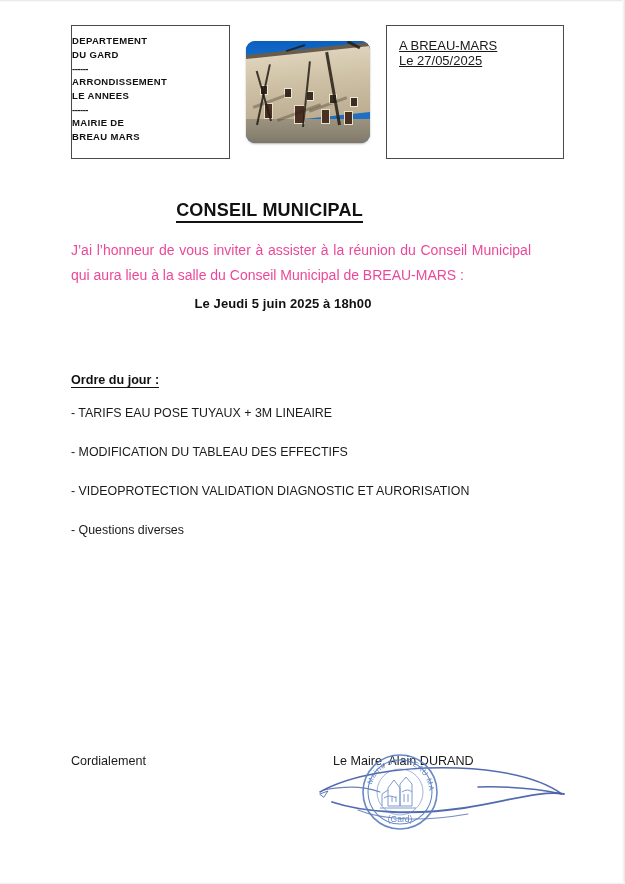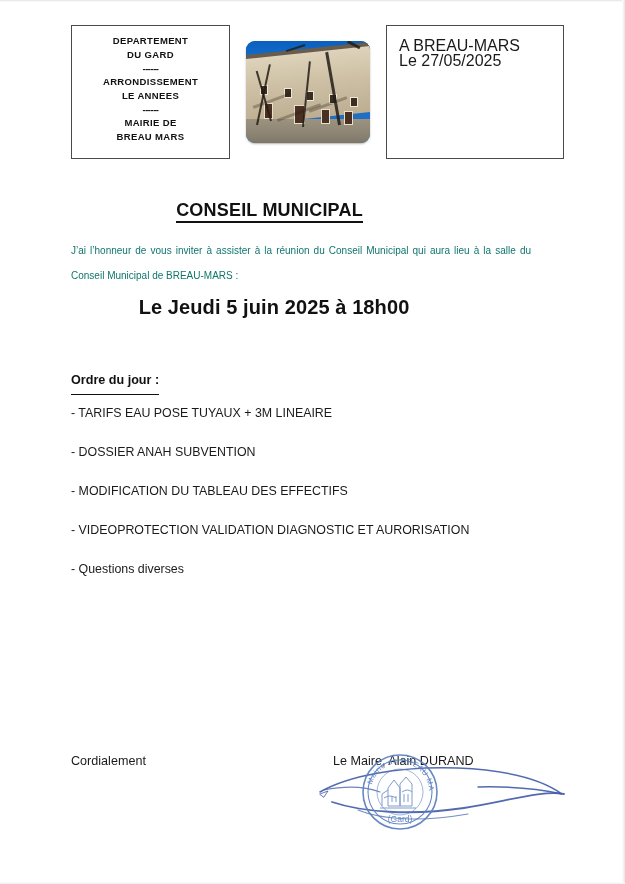--- a/index.html
+++ b/index.html
@@ -46,21 +46,20 @@
     border-collapse: collapse;
     table-layout: fixed;
   }
   .header-table td {
     border: 1px solid #4a4a4a;
     vertical-align: top;
     padding: 0;
   }
   .cell-admin {
     width: 157px;
-    text-align: center;
     padding-top: 8px !important;
   }
   .cell-photo {
     width: 156px;
     text-align: center;
     vertical-align: middle !important;
     border-top: none !important;
     border-bottom: none !important;
   }
   .cell-date {
@@ -75,24 +74,25 @@
     color: #111;
   }
   .admin-sep {
     font-size: 9.5px;
     font-weight: bold;
     line-height: 13px;
     letter-spacing: -0.5px;
     color: #111;
   }
   .date-line {
-    font-size: 16px;
+    font-size: 13px;
     line-height: 15px;
     color: #1a1a1a;
     white-space: nowrap;
+    text-decoration: underline;
   }
 
   
   .photo {
     position: relative;
     display: inline-block;
     width: 124px;
     height: 102px;
     border-radius: 9px;
     overflow: hidden;
@@ -160,50 +160,50 @@
     border-bottom: 2px solid #111;
     padding-bottom: 1px;
   }
 
   
   .intro {
     position: absolute;
     left: 71px;
     top: 238px;
     width: 460px;
-    font-size: 10px;
+    font-size: 14px;
     line-height: 25px;
     text-align: justify;
-    color: #0f766e;
+    color: #ec4899;
   }
 
   
   .meeting-date {
     position: absolute;
-    left: 3px; top: 296px;
+    left: 12px; top: 296px;
     width: 542px;
     text-align: center;
-    font-size: 20px;
+    font-size: 13px;
     font-weight: bold;
     letter-spacing: 0.1px;
     color: #111;
   }
 
   
   .agenda-heading {
     position: absolute;
     left: 71px;
     top: 373px;
     font-size: 12.6px;
     font-weight: bold;
     color: #111;
   }
   .agenda-heading span {
     border-bottom: 1.5px solid #111;
-    padding-bottom: 7px;
+    padding-bottom: 0;
     margin-top: 44px;
   }
   .agenda-list {
     position: absolute;
     left: 71px;
     top: 401px;
     width: 477px;
   }
   .agenda-item {
     font-size: 12.4px;
@@ -326,21 +326,20 @@
   <div class="intro">J’ai l’honneur de vous inviter à assister à la réunion du Conseil Municipal qui aura lieu à la salle du Conseil Municipal de BREAU-MARS :</div>
 
   <div class="meeting-date">Le Jeudi 5 juin 2025 à 18h00</div>
 
   <div class="agenda-heading">
     <span>Ordre du jour :</span>
   </div>
 
   <div class="agenda-list">
     <div class="agenda-item">- TARIFS EAU POSE TUYAUX + 3M LINEAIRE</div>
-    <div class="agenda-item">- DOSSIER ANAH SUBVENTION</div>
     <div class="agenda-item">- MODIFICATION DU TABLEAU DES EFFECTIFS</div>
     <div class="agenda-item">- VIDEOPROTECTION VALIDATION DIAGNOSTIC ET AURORISATION</div>
     <div class="agenda-item">- Questions diverses</div>
   </div>
 
   <div class="cordialement">Cordialement</div>
   <div class="maire-line">Le Maire, Alain DURAND</div>
 
   <svg class="sig-area" viewBox="0 0 250 85">
 

